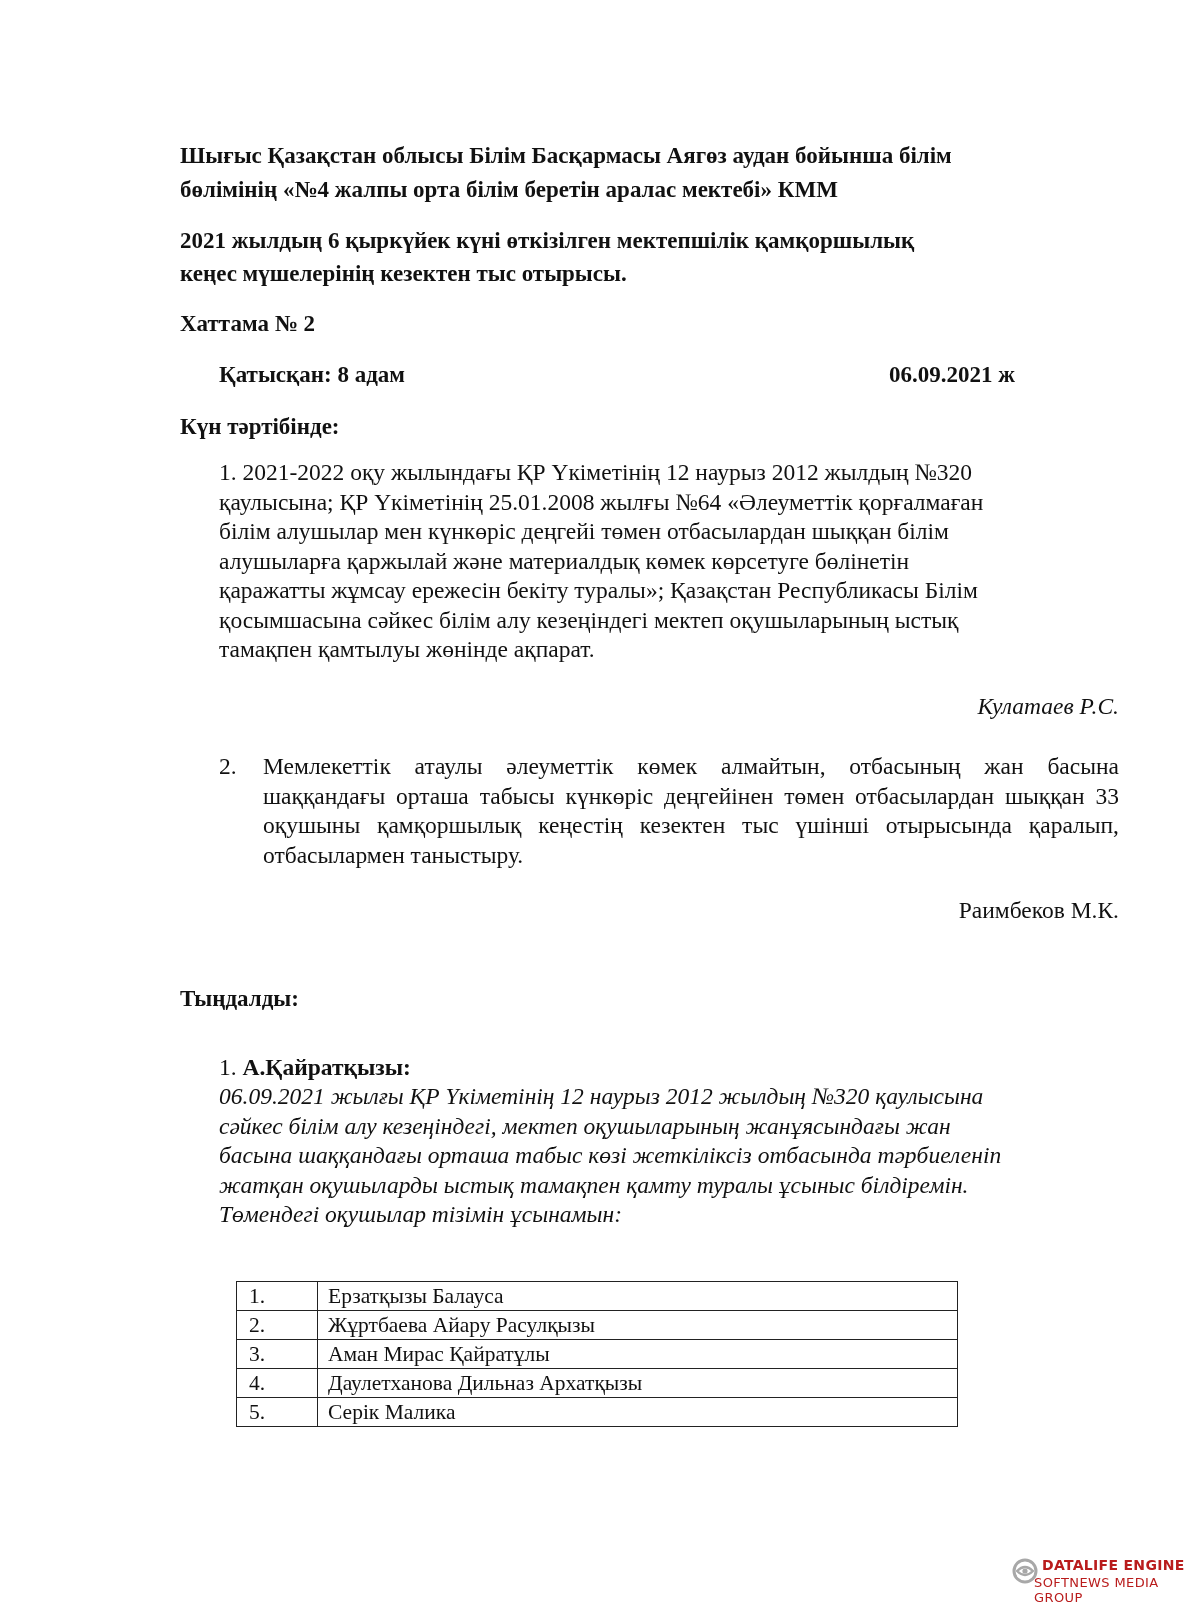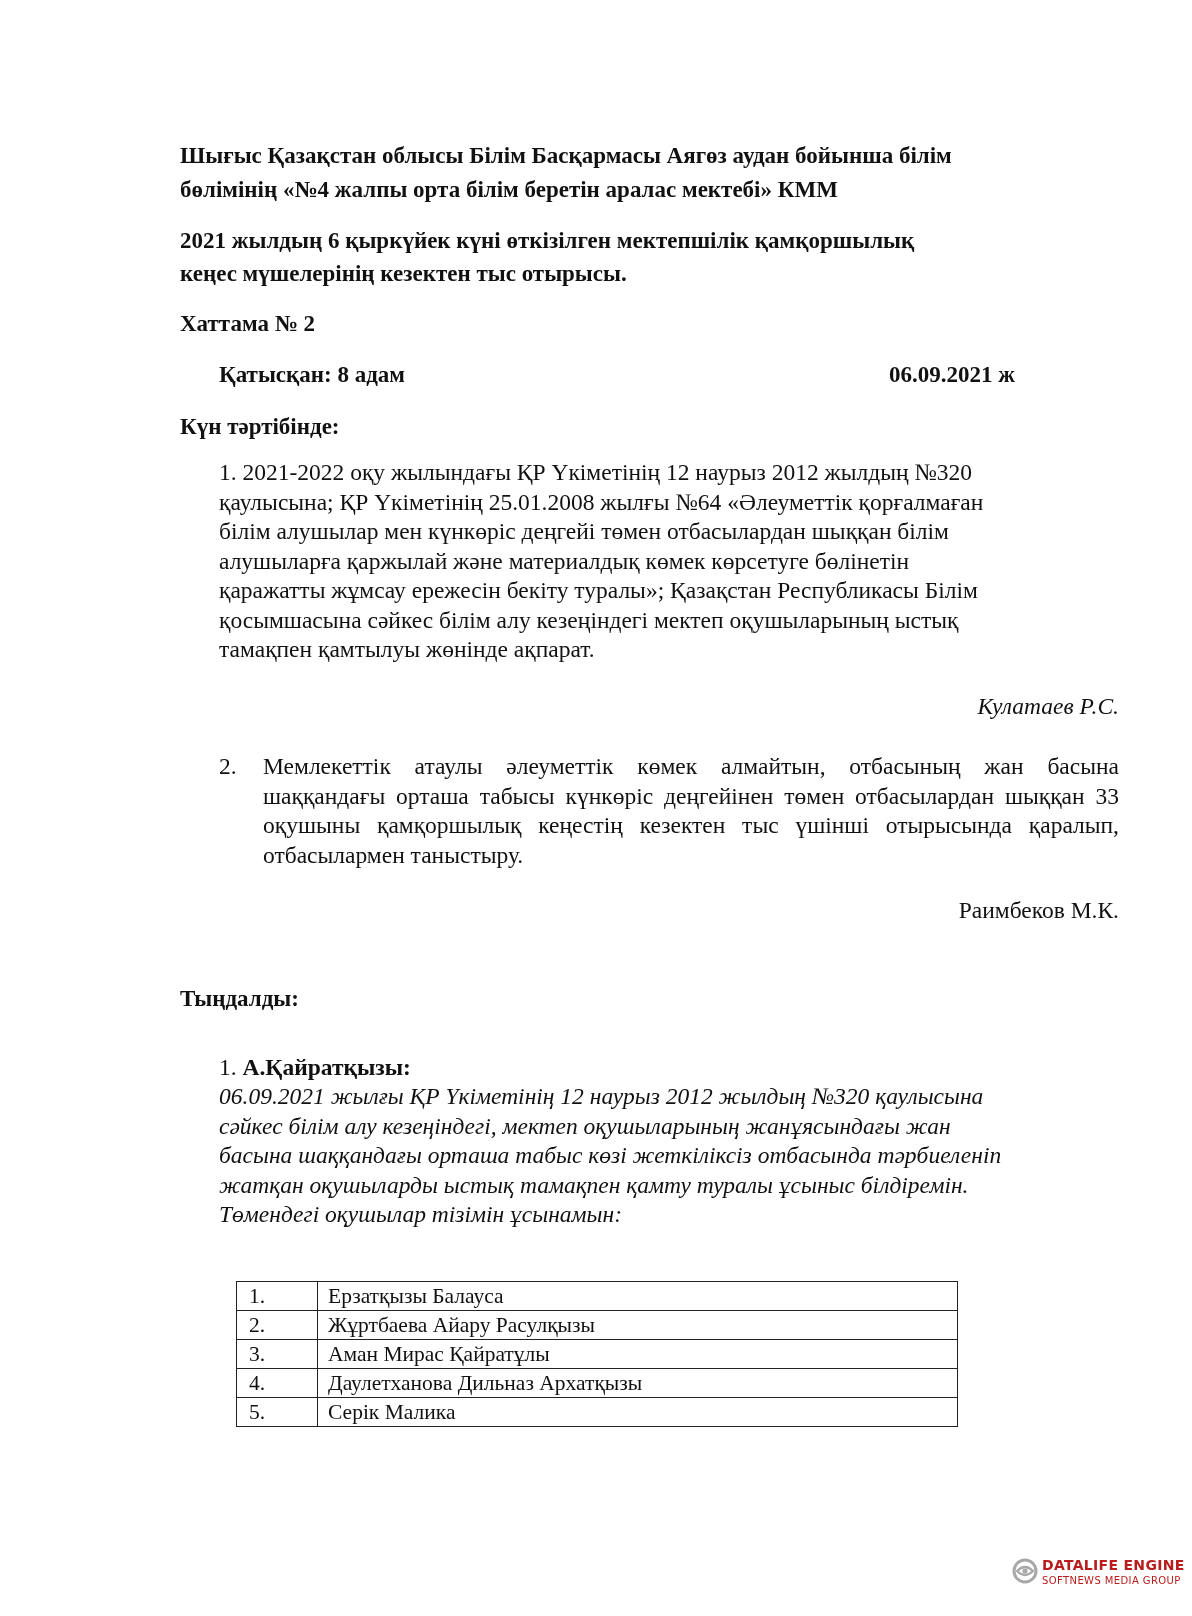--- a/index.html
+++ b/index.html
@@ -17,21 +17,21 @@
   .item2 .txt { flex:1; text-align:justify; text-align-last:left; }
   table.students { position:absolute; left:236px; top:1281px; width:722px;
          border-collapse:collapse; font-size:21.5px; }
   table.students td { border:1.3px solid #222; height:28px; padding:0 0 0 10px;
          line-height:26px; }
   table.students td.n { width:68px; padding-left:12px; }
   .wm { left:1010px; top:1540px; width:180px; height:44px; color:#b91c1c;
         font-family:"DejaVu Sans", sans-serif;margin-top:14px; }
   .wm .logo { position:absolute; left:2px; top:4px; width:26px; height:26px; }
   .wm .t1 { position:absolute; left:32px; top:3px; font-size:14px; font-weight:bold; letter-spacing:0.3px; }
-  .wm .t2 { position:absolute; left:32px; top:21px; font-size:10px; letter-spacing:0.4px; }
+  .wm .t2 { position:absolute; left:24px; top:21px; font-size:13px; letter-spacing:0.4px; }
 </style>
 </head>
 <body>
 
 <div class="abs hdr" style="top:137px;">Шығыс Қазақстан облысы Білім Басқармасы Аягөз аудан бойынша білім</div>
 <div class="abs hdr" style="top:171px;">бөлімінің «№4 жалпы орта білім беретін аралас мектебі» КММ</div>
 <div class="abs hdr" style="top:222px;">2021 жылдың 6 қыркүйек күні өткізілген мектепшілік қамқоршылық</div>
 <div class="abs hdr" style="top:255px;">кеңес мүшелерінің кезектен тыс отырысы.</div>
 <div class="abs hdr" style="top:305px;">Хаттама № 2</div>
 <div class="abs bold" style="top:356px; left:219px; font-size:23px; line-height:37px;">Қатысқан: 8  адам</div>

